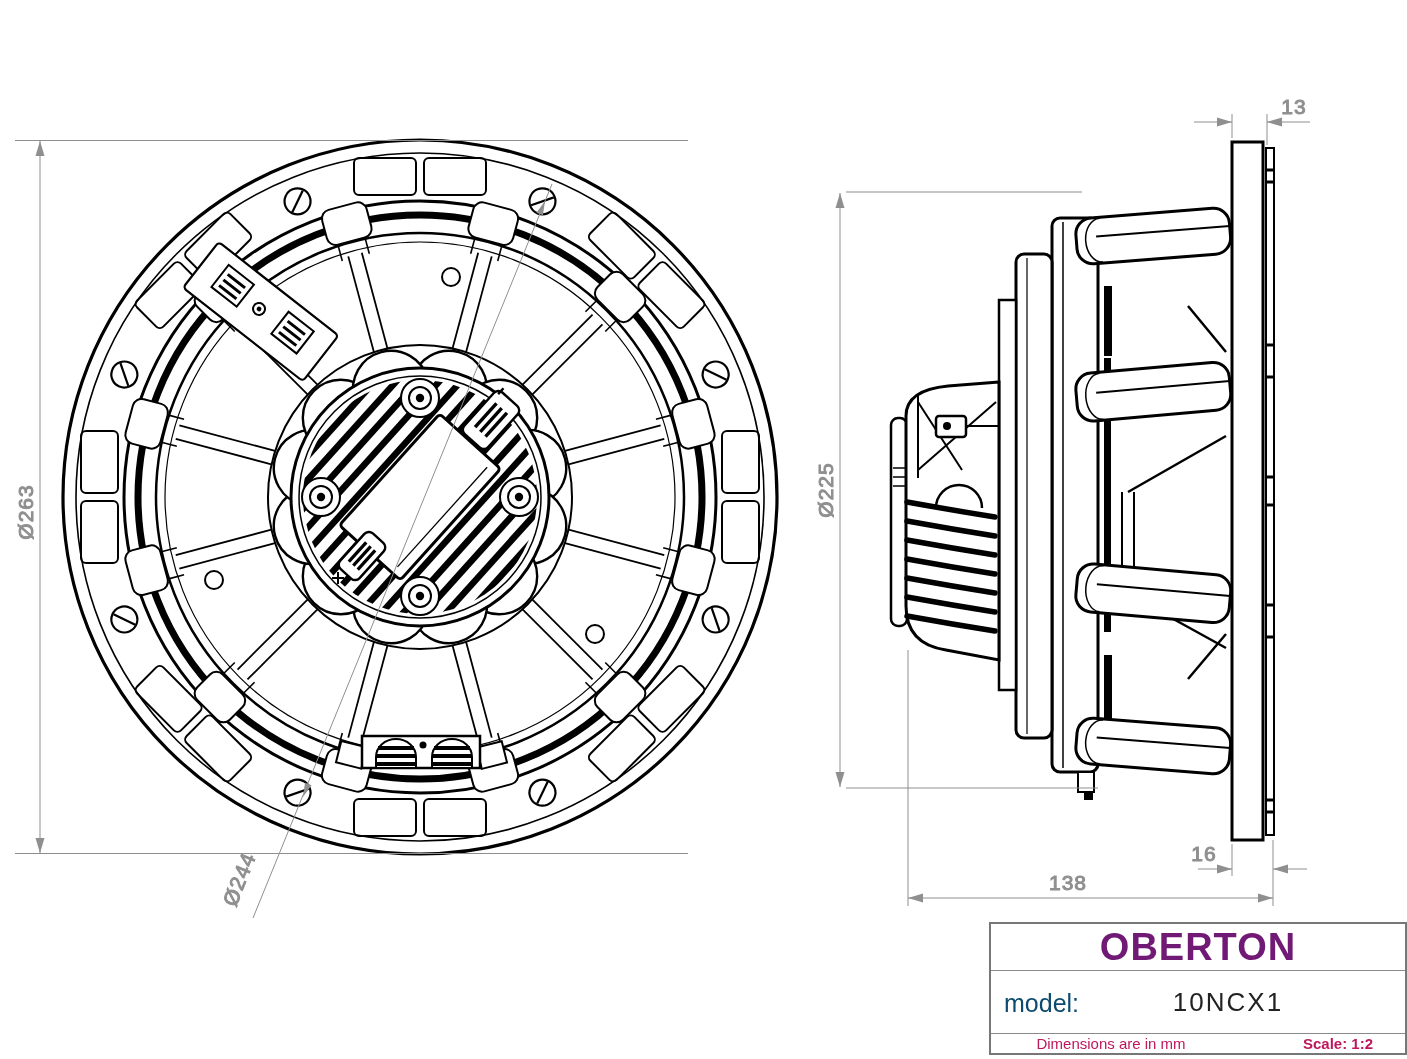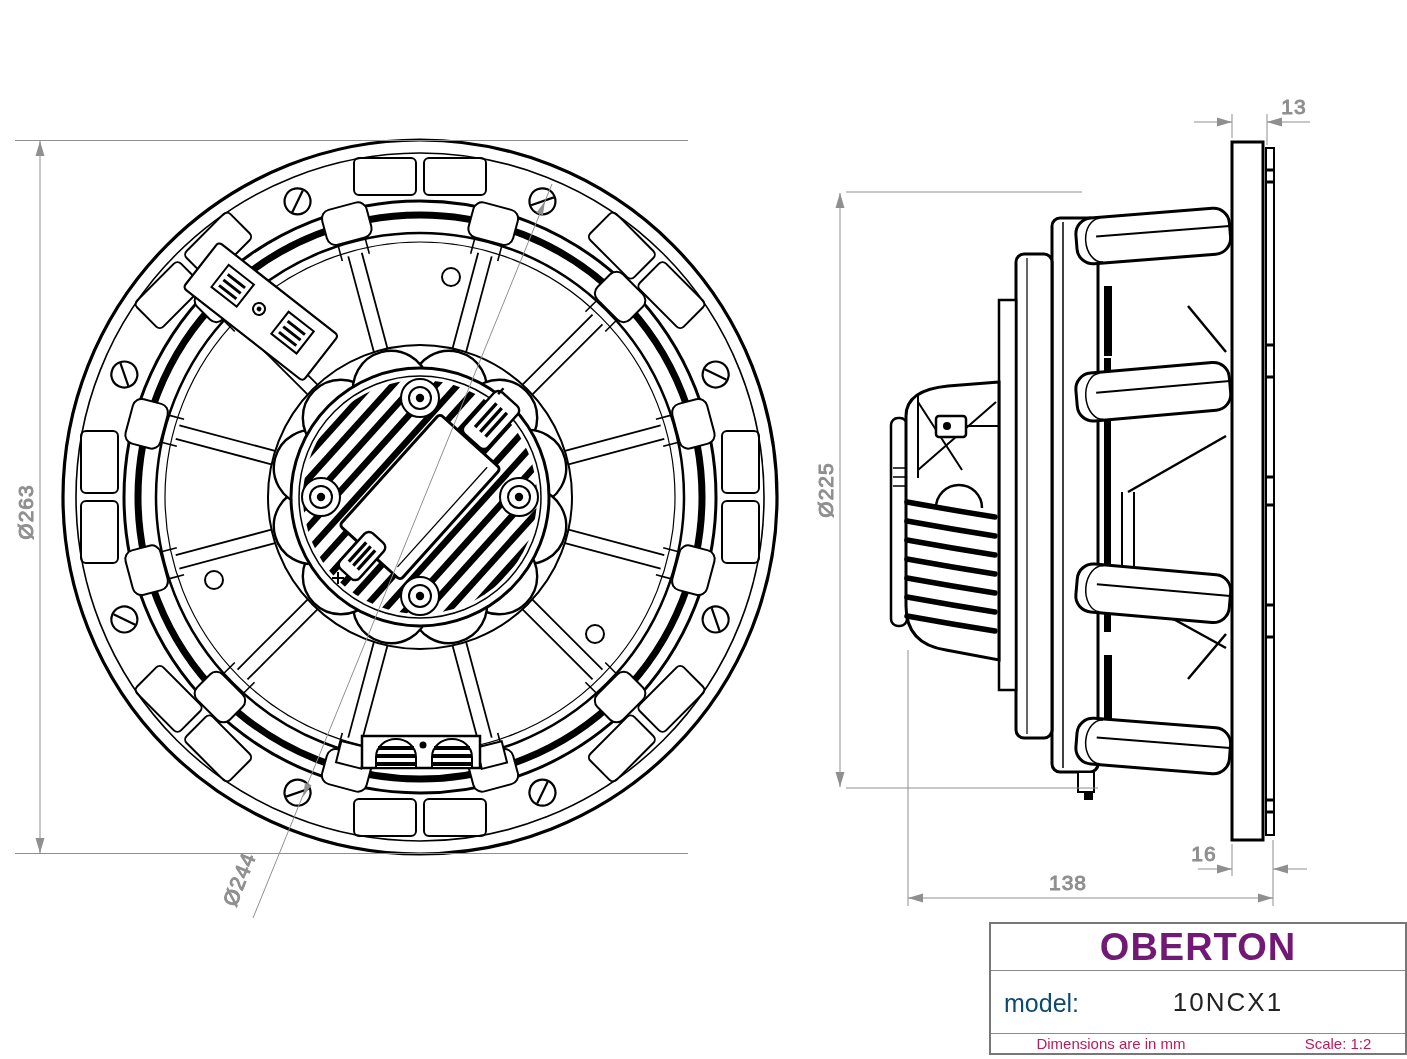--- a/index.html
+++ b/index.html
@@ -8,21 +8,21 @@
   .dimtext{font-size:21px;fill:#8f8f8f;letter-spacing:1px;}
   .tb{position:absolute;left:989px;top:922px;width:414px;height:129px;border:2px solid #777;background:#fff;}
   .tb-row1{height:46px;border-bottom:1px solid #8a8a8a;display:flex;align-items:center;justify-content:center;}
   .tb-brand{font-size:38px;font-weight:800;color:#701a75;letter-spacing:1px;}
   .tb-row2{height:62px;border-bottom:1px solid #8a8a8a;position:relative;display:flex;align-items:center;justify-content:center;}
   .tb-model-label{position:absolute;left:13px;top:18px;font-size:25px;color:#0c4a6e;}
   .tb-model-value{font-size:26px;color:#222;letter-spacing:2px;padding-left:60px;}
   .tb-row3{height:19px;display:flex;align-items:center;font-size:15px;color:#be185d;}
   .tb-cell-units{width:240px;display:flex;align-items:center;justify-content:center;}
   .tb-cell-mid{width:38px;border-left:1px solid #8a8a8a;border-right:1px solid #8a8a8a;}
-  .tb-cell-scale{flex:1;display:flex;align-items:center;justify-content:center;}
+  .tb-cell-scale{flex:1;display:flex;align-items:center;justify-content:center;font-weight:bold;}
 </style>
 </head>
 <body>
 
 <svg width="1407" height="1059" viewBox="0 0 1407 1059">
   <defs>
     <g id="winpair" fill="none" stroke="#000" stroke-width="2">
       <rect x="354" y="158" width="62" height="37" rx="5"></rect>
       <rect x="424" y="158" width="62" height="37" rx="5"></rect>
     </g>

